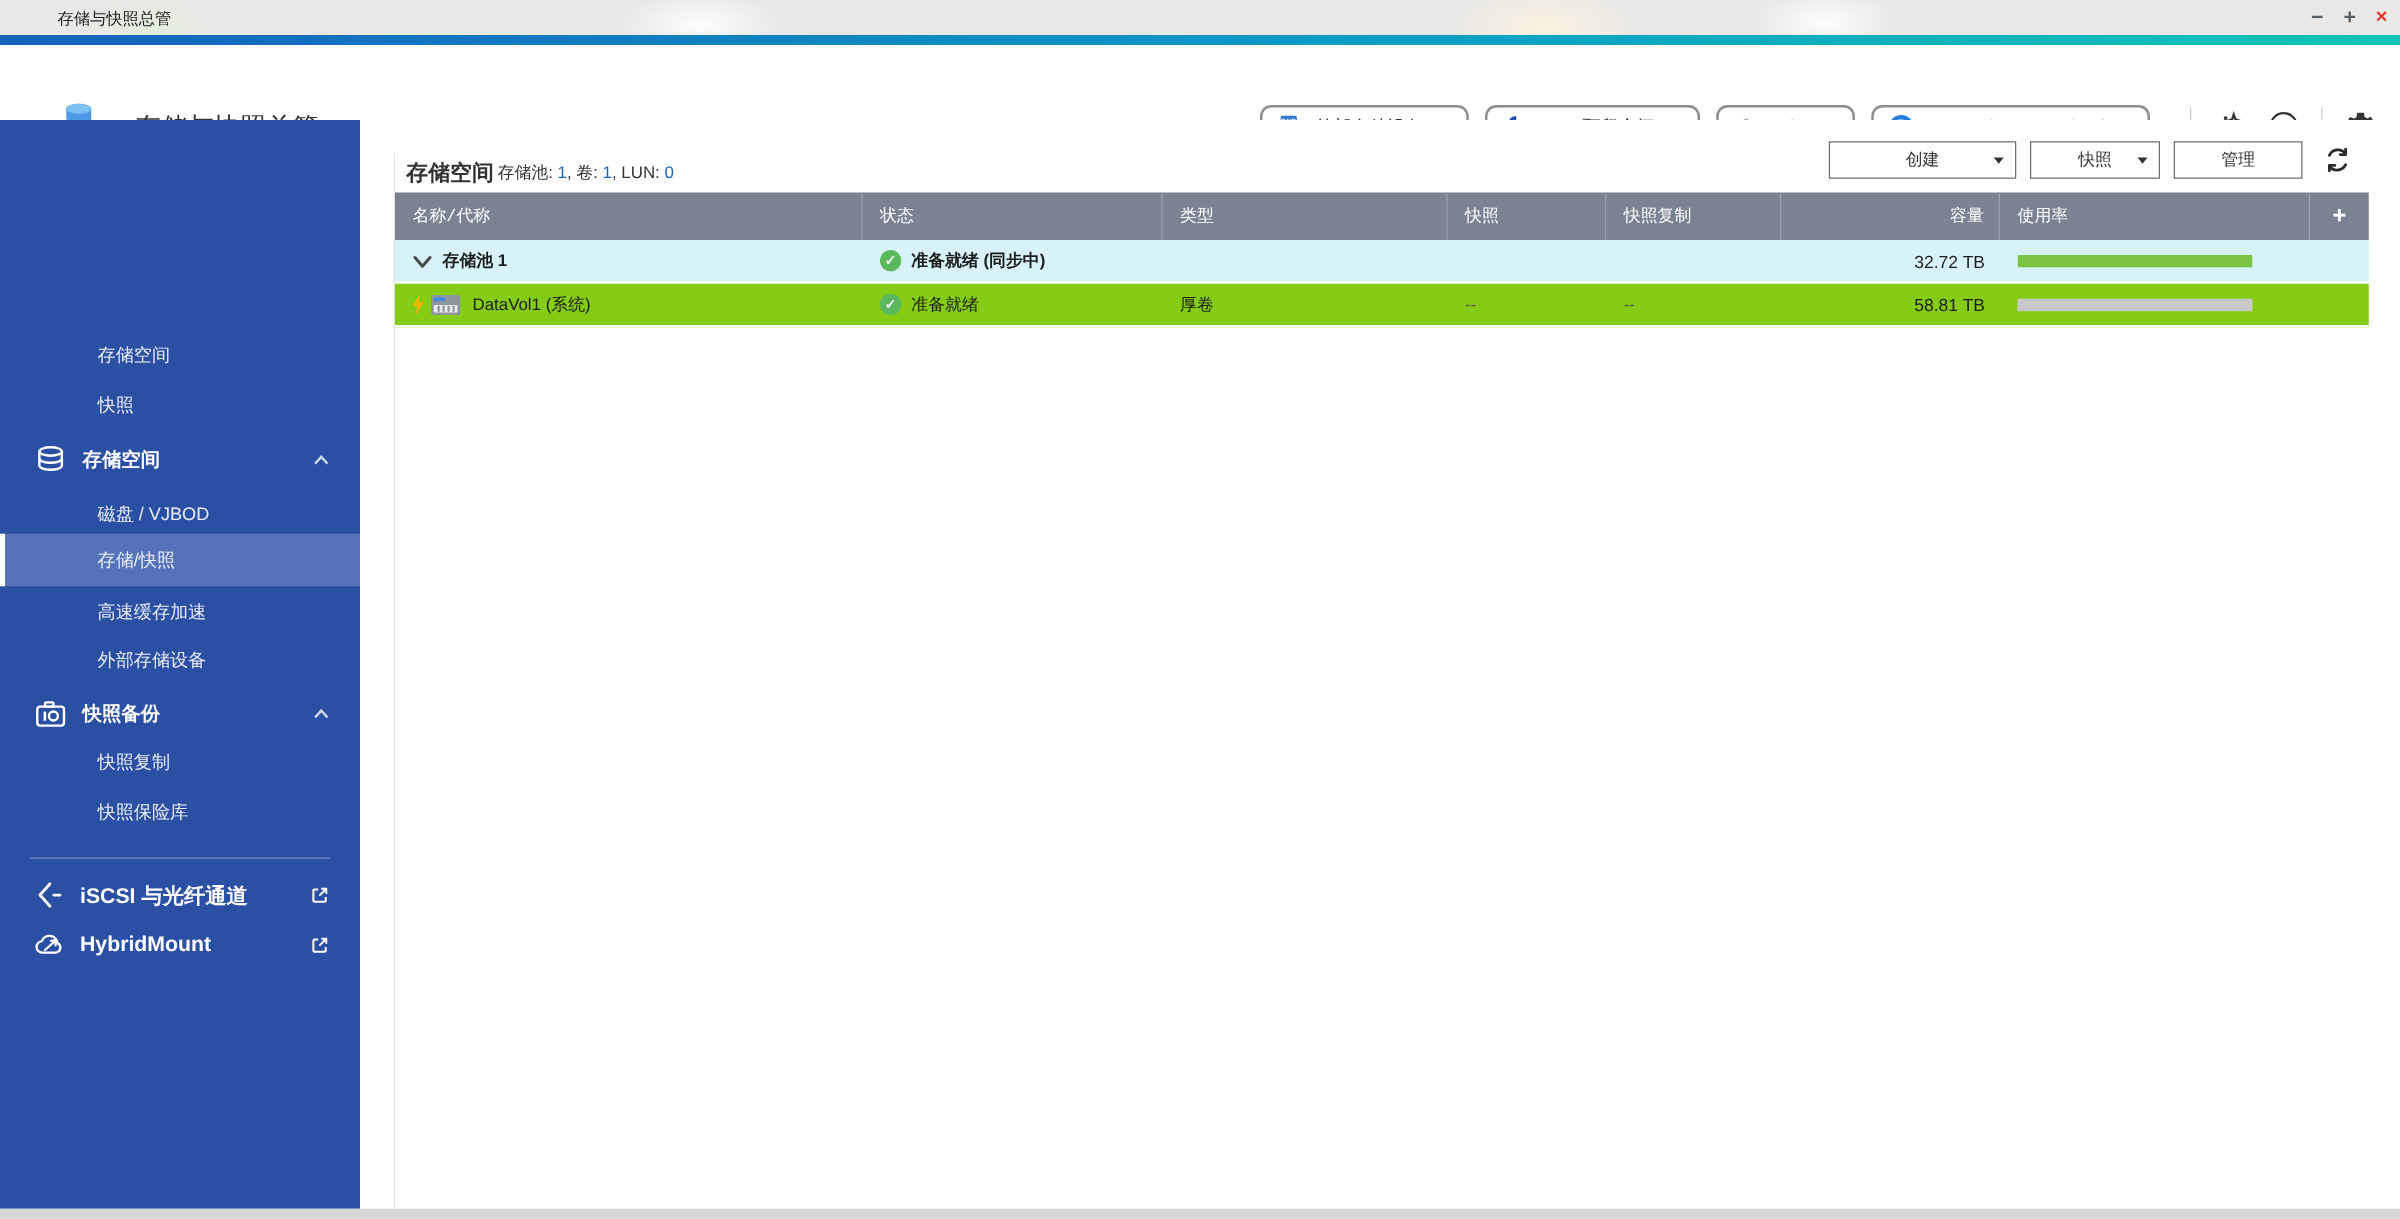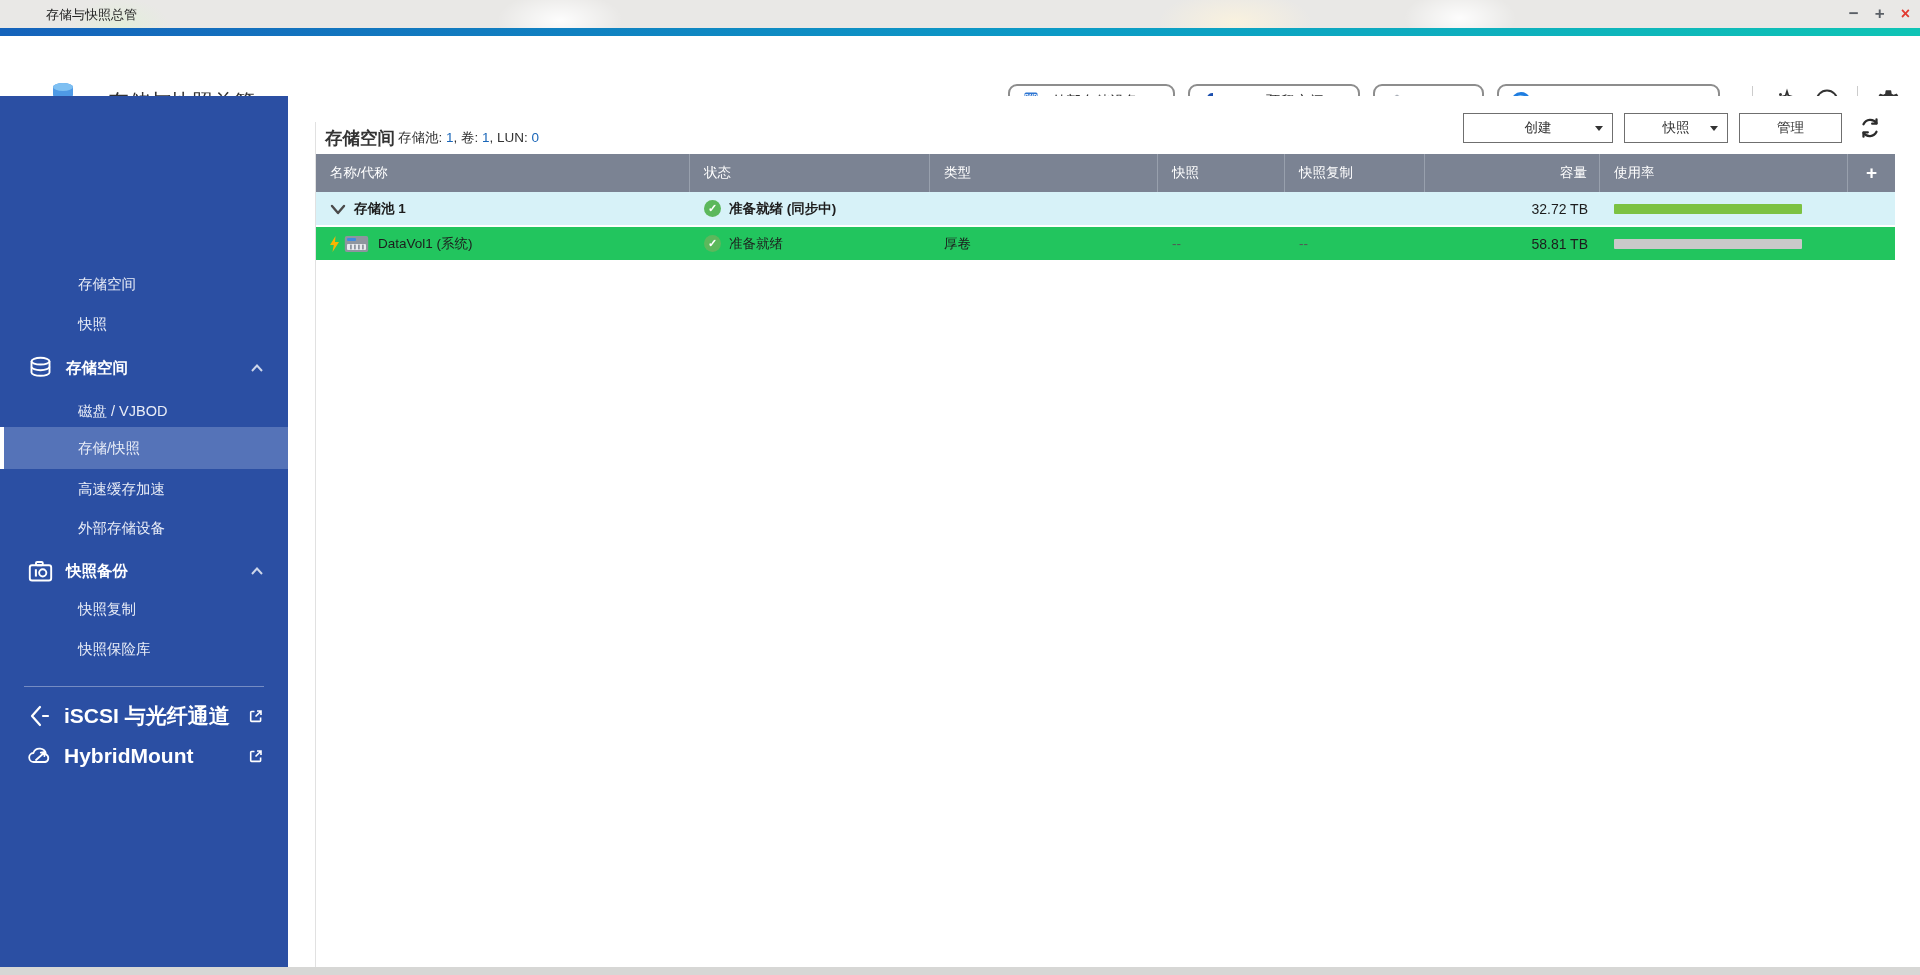--- a/index.html
+++ b/index.html
@@ -43,21 +43,21 @@
   .nav-row.section { height:44px; }
   .nav-row .s-icon { position:absolute; left:27px; width:27px; height:27px; }
   .nav-row .s-label { position:absolute; left:66px; font-size:15.5px; font-weight:bold; color:#fff; }
   .nav-row .sub-label { position:absolute; left:78px; font-size:14.5px; color:#e9edf7; }
   .nav-row .chev { position:absolute; right:24px; width:14px; height:10px; }
   .nav-row.selected { background:#5573b8;padding-left:24px; }
   .nav-row.selected::before { content:""; position:absolute; left:0; top:0; width:4px; height:100%; background:#fff; }
   .side-divider { position:absolute; left:24px; top:590px; width:240px; height:1px; background:rgba(255,255,255,.35); }
   .link-row { position:absolute; left:0; width:288px; height:40px; display:flex; align-items:center; cursor:pointer; }
   .link-row .s-icon { position:absolute; left:26px; width:28px; height:26px; }
-  .link-row .s-label { position:absolute; left:64px; font-size:21px; font-weight:bold; color:#fff; }
+  .link-row .s-label { position:absolute; left:64px; font-size:17px; font-weight:bold; color:#fff; }
   .link-row .ext { position:absolute; right:24px; width:16px; height:16px; }
 
   
   .content { position:absolute; left:288px; top:96px; width:1632px; height:871px; background:#fff; }
   .panel-edge { position:absolute; left:27px; top:26px; width:1px; height:845px; background:#e1e1e1; }
 
   .ct-title { position:absolute; left:37px; top:30px; font-size:17.5px; font-weight:bold; color:#333; }
   .ct-sub { position:absolute; left:110px; top:33px; font-size:13.5px; color:#333; }
   .ct-sub .num { color:#1a66b8; }
 
@@ -69,30 +69,30 @@
   .btn.w-manage { width:103px; }
   .btn .caret { position:absolute; right:9px; width:0; height:0; border-left:4.5px solid transparent;
     border-right:4.5px solid transparent; border-top:5.5px solid #333; }
   .refresh { width:30px; height:30px; display:flex; align-items:center; justify-content:center; cursor:pointer; margin-left:2px; }
 
   
   .tbl { position:absolute; left:28px; top:58px; width:1579px; }
   .trow { display:flex; width:1579px; }
   .thead { background:#7b8393; height:38px; }
   .th { display:flex; align-items:center; color:#fff; font-size:13.5px; height:38px;
-    border-right:1px solid #98a0ad; padding-left:14px; cursor:pointer; }
+    border-right:1px solid #98a0ad; padding-left:14px; cursor:pointer;font-family:Liberation Mono, monospace; }
   .th:last-child { border-right:none; }
   .c1{width:374px;} .c2{width:240px;} .c3{width:228px;} .c4{width:127px;}
   .c5{width:140px;} .c6{width:175px;} .c7{width:248px;} .c8{width:47px;}
   .th.c6 { justify-content:flex-end; padding-right:12px; padding-left:0; }
   .th.c8 { justify-content:center; padding:0; font-size:19px; font-weight:bold; }
 
   .drow { height:35px; border-bottom:2px solid #fff; cursor:pointer; }
   .drow.pool { background:#d7f2f8;align-items:flex-end; }
-  .drow.vol { background:#22c55e; }
+  .drow.vol { background:#84cc16; }
   .td { display:flex; align-items:center; font-size:13.5px; color:#1d1d1d; padding-left:14px; height:33px; }
   .td.c6 { justify-content:flex-end; padding-right:12px; padding-left:0; font-size:14px; }
   .td.c8 { padding:0; }
   .bold { font-weight:bold; }
   .muted { color:#555; }
 
   .chev-down { margin-right:8px; width:16px; height:12px; flex:0 0 auto; }
   .bolt { width:11px; height:16px; margin-left:13px; margin-right:4px; flex:0 0 auto; }
   .volicon { width:25px; height:18px; margin-right:9px; flex:0 0 auto; }
   .okdot { width:17px; height:17px; border-radius:50%; background:#5cb85c; color:#fff; font-size:11px;

